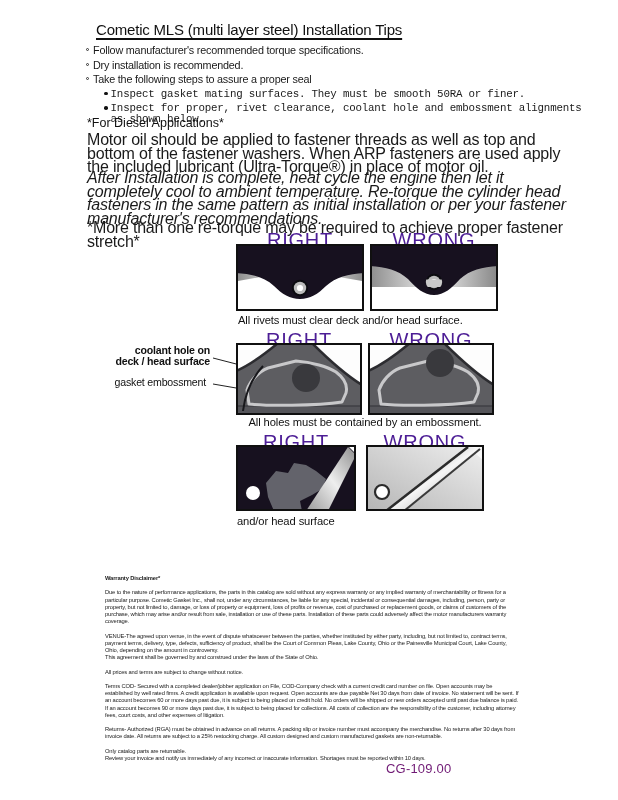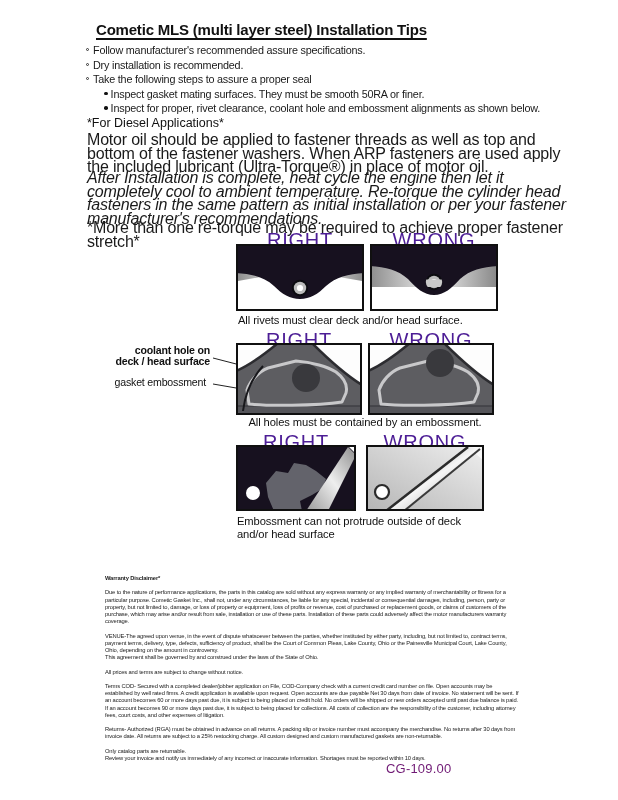--- a/index.html
+++ b/index.html
@@ -5,28 +5,28 @@
   * { margin:0; padding:0; box-sizing:border-box; }
   html,body { background:#ffffff; }
   body { font-family:"Liberation Sans","DejaVu Sans",sans-serif; color:#1a1a1a; }
   #page {
     position:relative; width:618px; height:800px; background:#ffffff; overflow:hidden;
   }
   .abs { position:absolute; }
 
   
   .title {
-    left:96px; top:21px; font-size:15px; font-weight:bold; letter-spacing:-0.2px;
+    left:96px; top:21px; font-size:15px; font-weight:normal; letter-spacing:-0.2px;
     text-decoration:underline; text-decoration-thickness:1.5px; text-underline-offset:2.5px;
     color:#111;
   }
   .intro { left:86px; top:45px; width:500px; font-size:10.8px; letter-spacing:-0.2px; }
   .brow { display:flex; align-items:flex-start; margin-bottom:3.6px; line-height:11px; }
   .omark { flex:0 0 auto; width:3px; height:3px; border:1px solid #333; border-radius:50%; margin:3px 4px 0 0; }
-  .sub { margin-left:18px; }
+  .sub { margin-left:18px;font-family:Liberation Mono, monospace; }
   .fmark { flex:0 0 auto; width:3.6px; height:3.6px; background:#111; border-radius:50%; margin:3px 3px 0 0; }
 
   
   .diesel-h { left:87px; top:116px; font-size:12.5px; font-weight:normal; color:#111; }
   .para { left:87px; top:0; width:486px; font-size:16px; line-height:13.6px; letter-spacing:-0.2px; }
   .p1 { top:133px; }
   .p2 { top:171px;font-style:italic; }
   .p3 { top:221px; }
 
   
@@ -47,21 +47,21 @@
 </head>
 <body>
 
 <div id="page">
 
   <div class="abs title">Cometic MLS (multi layer steel) Installation Tips</div>
 
   <div class="abs intro">
     <div class="brow">
       <span class="omark"></span>
-      <span>Follow manufacturer's recommended assure specifications.</span>
+      <span>Follow manufacturer's recommended torque specifications.</span>
     </div>
     <div class="brow">
       <span class="omark"></span>
       <span>Dry installation is recommended.</span>
     </div>
     <div class="brow">
       <span class="omark"></span>
       <span>Take the following steps to assure a proper seal</span>
     </div>
     <div class="brow sub">
@@ -215,21 +215,20 @@
       <polygon points="102,2 118,2 118,16" fill="#f7f7f7"></polygon>
       <polygon points="20,66 102,2 114,4 38,66" fill="url(#silband3)"></polygon>
       <path d="M20,66 L102,2" stroke="#2b2b2b" stroke-width="2.5" fill="none"></path>
       <path d="M38,66 L114,4" stroke="#3a3a3a" stroke-width="2" fill="none"></path>
       <circle cx="16" cy="47" r="7" fill="#ffffff" stroke="#2b2b2b" stroke-width="2.2"></circle>
       <rect x="1" y="1" width="116" height="64" fill="none" stroke="#101010" stroke-width="2"></rect>
     </svg>
   </div>
 
   <div class="abs cap" style="left:237px; top:515px; width:260px;">
-    <div>Embossment can not protrude outside of deck</div>
     <div>and/or head surface</div>
   </div>
 
   <div class="abs legal">
     <p class="h">Warranty Disclaimer*</p>
     <p>Due to the nature of performance applications, the parts in this catalog are sold without any express warranty or any implied warranty of merchantability or fitness for a particular purpose.  Cometic Gasket Inc., shall not, under any circumstances, be liable for any special, incidental or consequential damages, including, person, party or property, but not limited to, damage, or loss of property or equipment, loss of profits or revenue, cost of purchased or replacement goods, or claims of customers of the purchase, which may arise and/or result from sale, installation or use of these parts.  Installation of these parts could adversely affect the motor manufacturers warranty coverage.</p>
     <p class="tight">VENUE-The agreed upon venue, in the event of dispute whatsoever between the parties, whether instituted by either party, including, but not limited to, contract terms, payment terms, delivery, type, defects, sufficiency of product, shall be the Court of Common Pleas, Lake County, Ohio or the Painesville Municipal Court, Lake County, Ohio, depending on the amount in controversy.</p>
     <p>This agreement shall be governed by and construed under the laws of the State of Ohio.</p>
     <p>All prices and terms are subject to change without notice.</p>
     <p>Terms COD- Secured with a completed dealer/jobber application on File, COD-Company check with a current credit card number on file.  Open accounts may be established by well rated firms.  A credit application is available upon request.  Open accounts are due payable Net 30 days from date of invoice.  No statement will be sent.  If an account becomes 60 or more days past due, it is subject to being placed on credit hold.  No orders will be shipped or new orders accepted until past due balance is paid.  If an account becomes 90 or more days past due, it is subject to being placed for collections.  All costs of collection are the responsibility of the customer, including attorney fees, court costs, and other expenses of litigation.</p>

